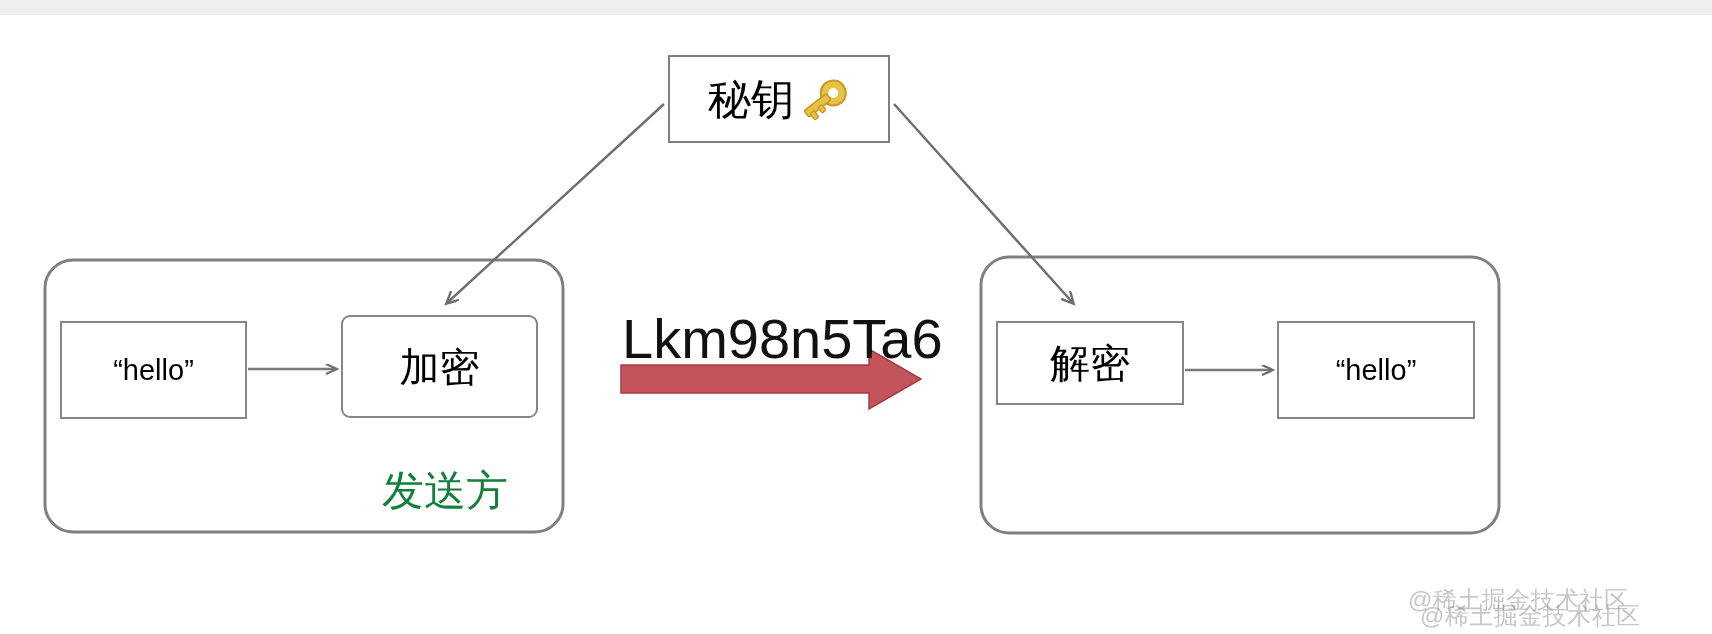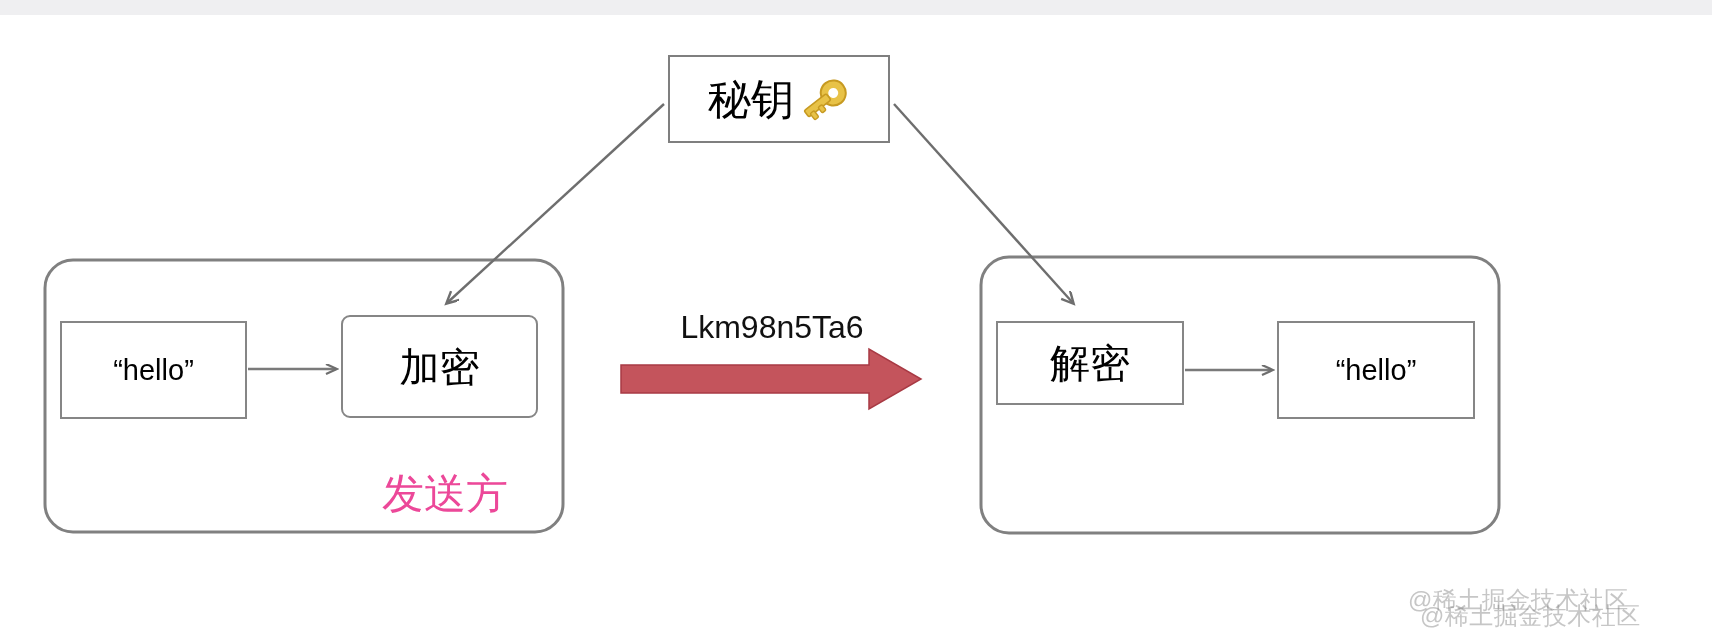--- a/index.html
+++ b/index.html
@@ -66,35 +66,36 @@
   #encrypt    { left: 341px; top: 315px; width: 197px; height: 103px; border-radius: 9px; }
   #decrypt    { left: 996px; top: 321px; width: 188px; height: 84px; }
   #hello-dst  { left: 1277px; top: 321px; width: 198px; height: 98px; }
 
   #hello-src .label, #hello-dst .label { font-size: 29px; }
   #encrypt .label, #decrypt .label { font-size: 40px; }
 
   
   .party {
     position: absolute;
-    color: #ec4899;
+    color: #15803d;
     font-size: 42px;
     line-height: 1;
     white-space: nowrap;
+    font-family: Liberation Mono, monospace;
   }
   #sender-label   { left: 382px;  top: 473px; }
   #receiver-label { left: 1316px; top: 473px; }
 
   
   #cipher-text {
     position: absolute;
     left: 622px; top: 311px;
     width: 300px;
     text-align: center;
-    font-size: 32px;
+    font-size: 56px;
     line-height: 1;
     color: #111111;
     white-space: nowrap;
   }
 
   
   .watermark {
     position: absolute;
     color: rgba(120,120,120,0.42);
     font-size: 24px;

